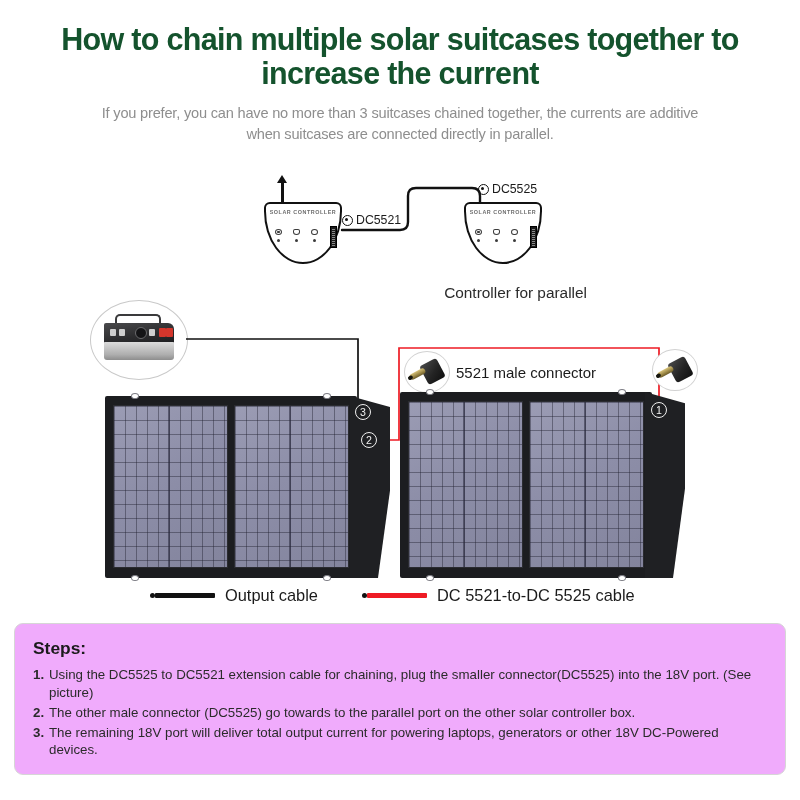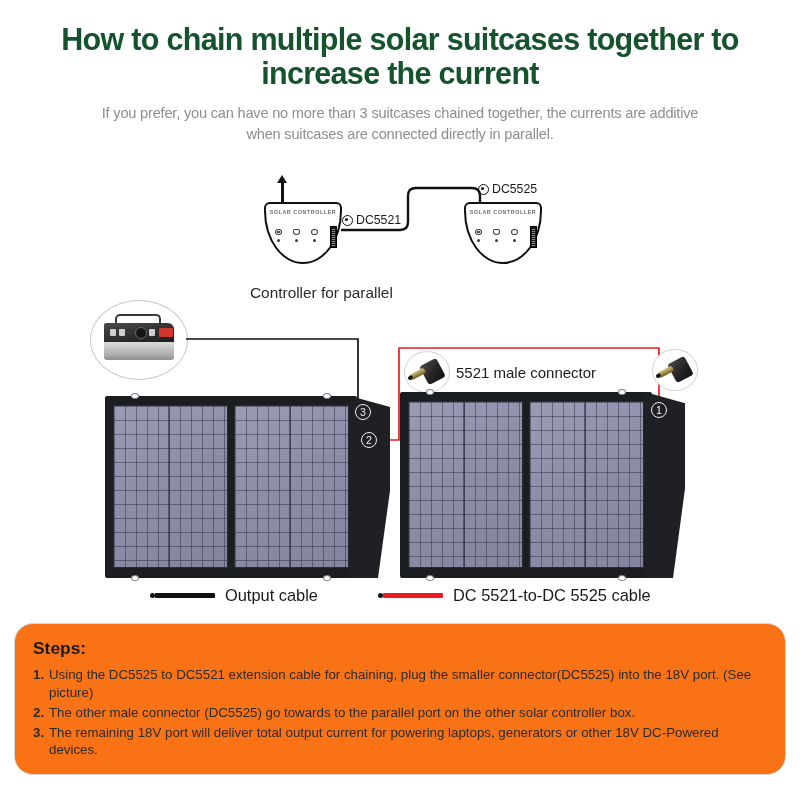--- a/index.html
+++ b/index.html
@@ -124,23 +124,23 @@
     content: "";
     position: absolute;
     left: 2.1px; top: 2.1px;
     width: 3px; height: 3px;
     background: #111; border-radius: 50%;
   }
   #dc5521-tag { left: 92px; top: 31px; }
   #dc5525-tag { left: 228px; top: 0px; text-align: center; }
   #ctrl-caption {
     position: absolute;
-    left: 250px; top: 284px;
+    left: 267px; top: 284px;
     width: 320px;
-    text-align: left;
+    text-align: right;
     font-size: 15.4px;
     color: #2b2b2b;
   }
 
   
   #generator {
     position: absolute;
     left: 90px; top: 300px;
     width: 96px; height: 78px;
     border: 1.3px solid #c9c9c9;
@@ -292,32 +292,32 @@
     position: absolute;
     left: 150px; top: 586px;
     width: 520px; height: 24px;
   }
   .legend-item {
     position: absolute;
     display: flex; align-items: center; 
     font-size: 16.4px; color: #1b1b1b; white-space: nowrap;
   }
   #legend-output { left: 0px; top: 0px; }
-  #legend-dc     { left: 228px; top: 0px; align-items: center; }
+  #legend-dc     { left: 212px; top: 0px; align-items: center; }
   .leg-dot { width: 5px; height: 5px; border-radius: 50%; flex: none; }
   .leg-bar { width: 60px; height: 5.5px; border-radius: 1px; flex: none; margin-right: 10px; }
 
   
   #steps-box {
     position: absolute;
     left: 14px; top: 623px;
     width: 772px; height: 152px;
     border: 1.3px solid #d6d6d6;
-    border-radius: 19px;
-    background: #f97316;
+    border-radius: 9px;
+    background: #f0abfc;
     box-sizing: border-box;
     padding: 14px 18px 0 18px;
   }
   #steps-title {
     font-size: 17.4px;
     font-weight: bold;
     color: #1b1b1b;
     margin-bottom: 7px;
   }
   .step-row {

